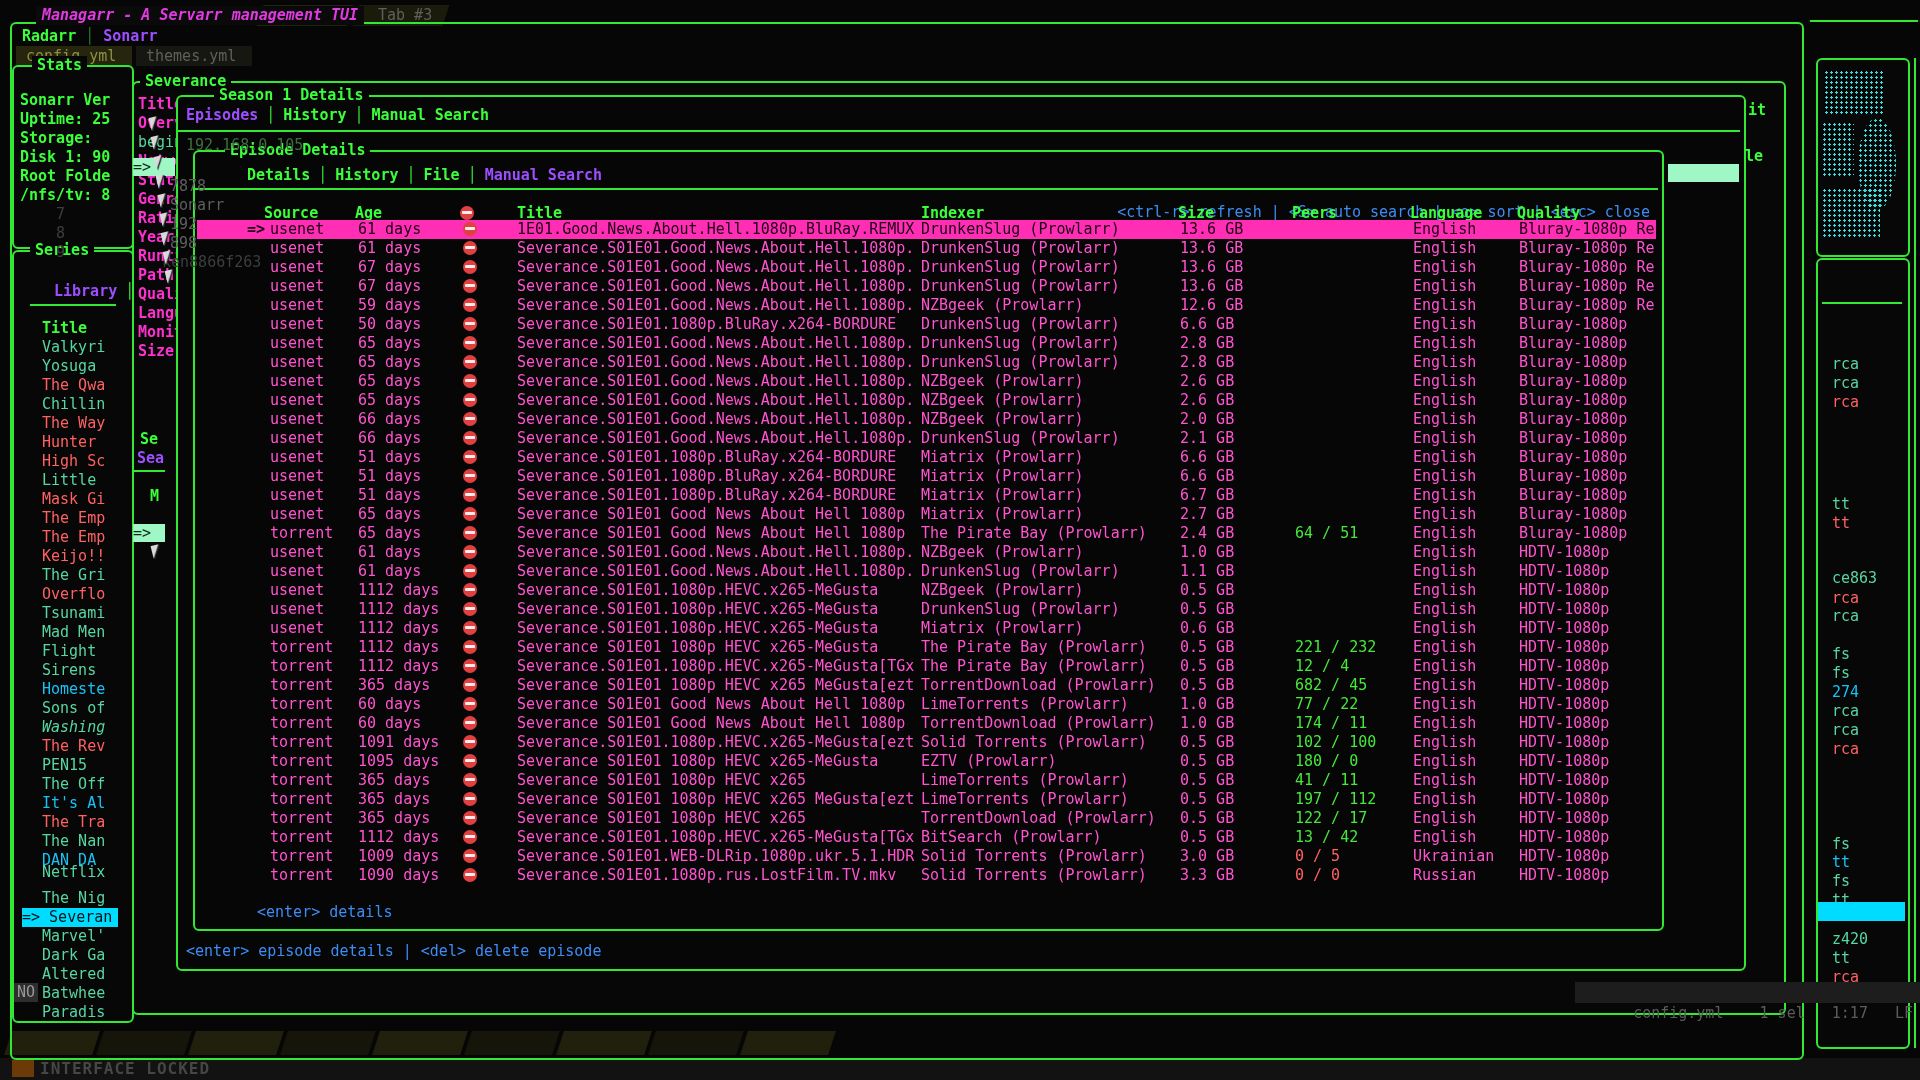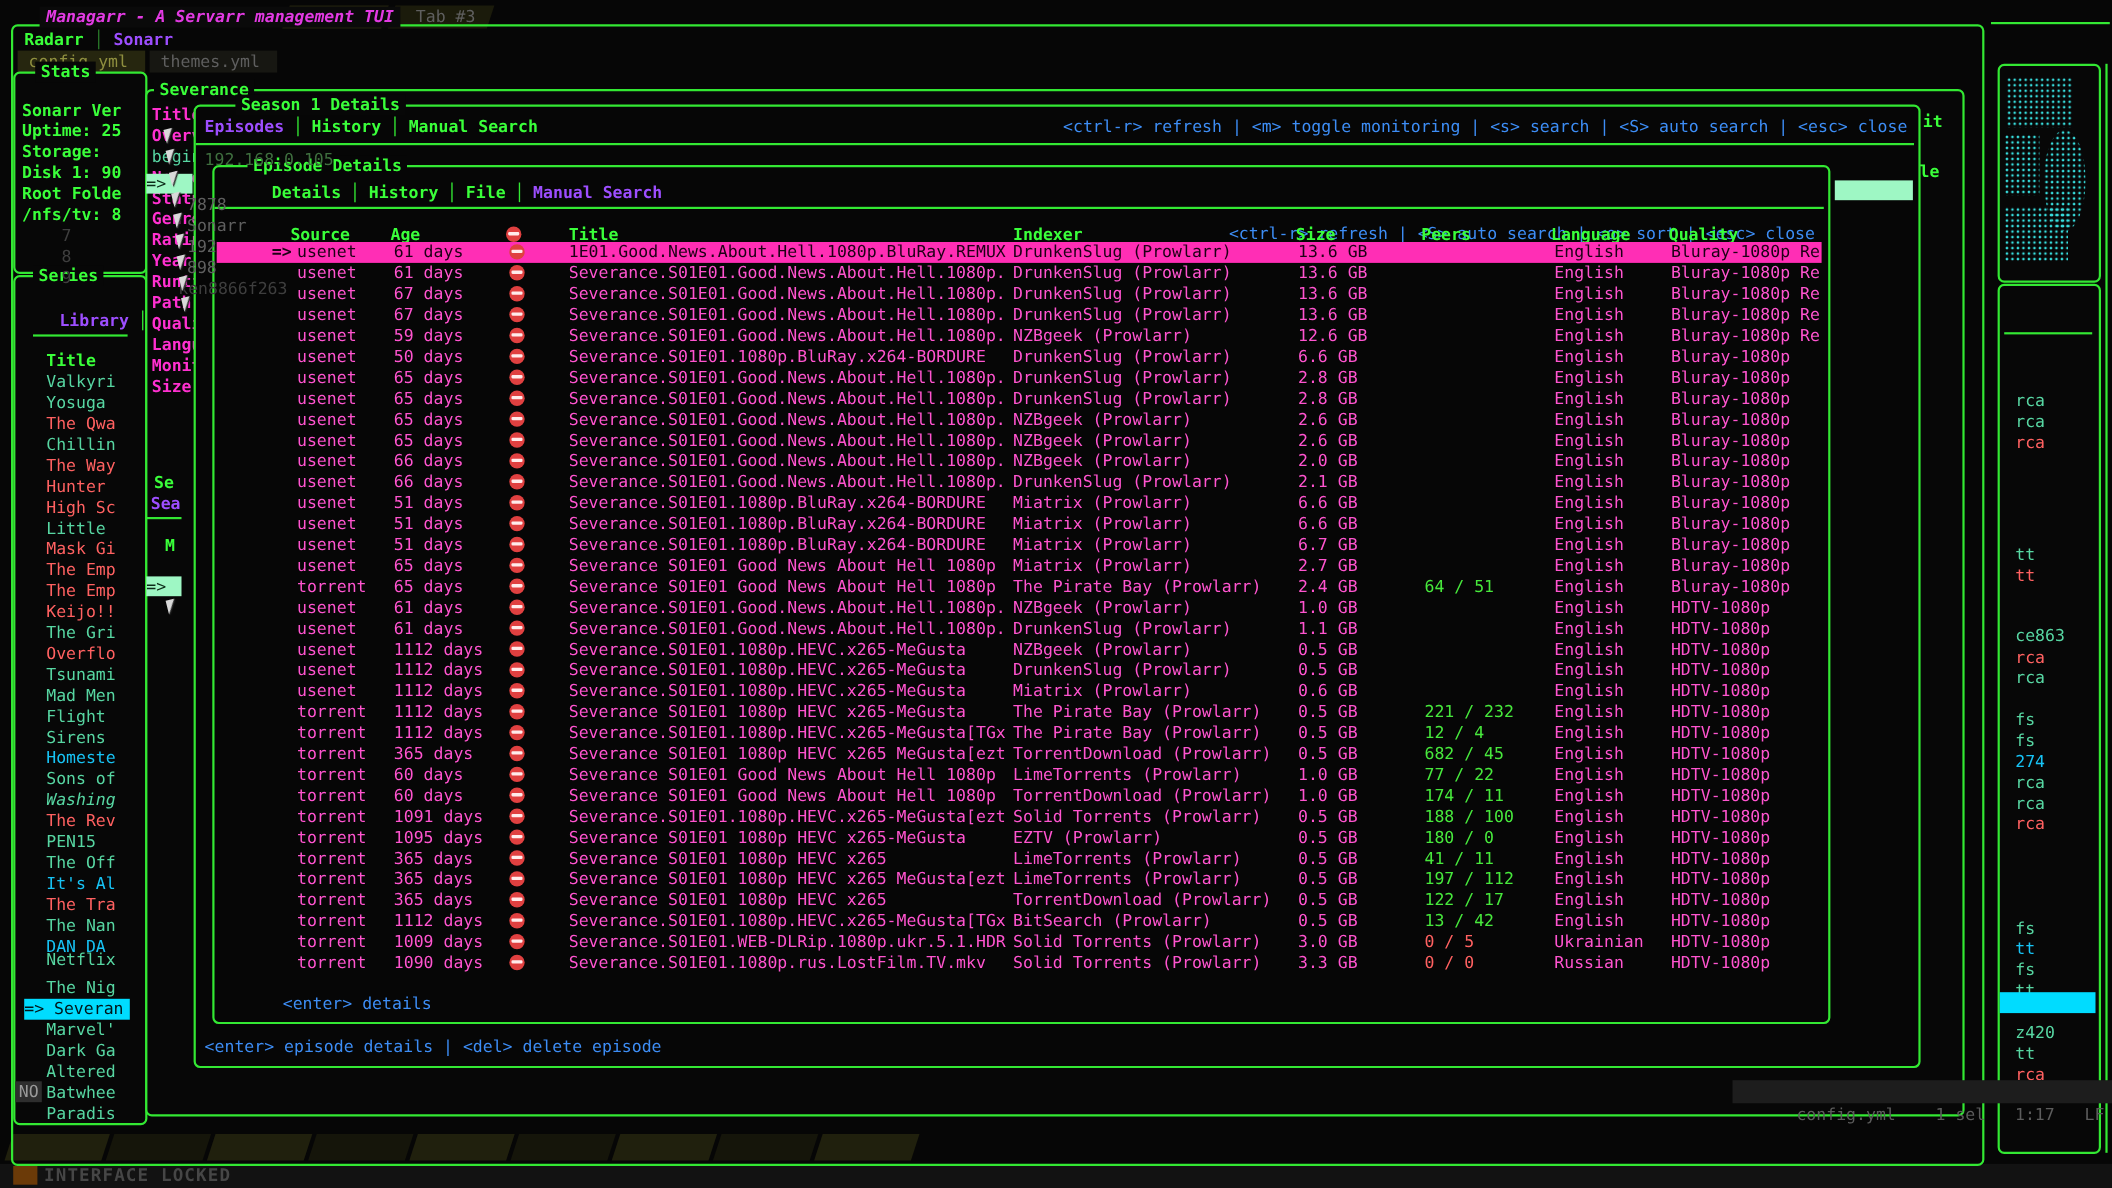--- a/index.html
+++ b/index.html
@@ -197,21 +197,20 @@
   <div class="t pur" style="left:137px;top:449px;z-index:3;">Sea</div>
   <div class="hline" style="left:133px;top:470px;width:32px;z-index:3;"></div>
   <div class="t GRN" style="left:150px;top:487px;z-index:3;">M</div>
   <div class="palebox" style="left:133px;top:524px;width:32px;z-index:3;">=&gt;</div>
   <div class="palebox" style="left:133px;top:158px;width:42px;z-index:3;">=&gt; </div>
   <div class="palebox" style="left:1668px;top:164px;width:71px;z-index:3;"></div>
 
   <div class="panel" style="left:176px;top:95px;width:1566px;height:872px;background:#060606;">
     <span class="ptitle" style="left:36px;">Season 1 Details</span>
     <div class="tabrow" id="season-tabs" style="left:8px;top:9px;"><span class="pur">Episodes</span><span class="tabsep">│</span><span class="GRN">History</span><span class="tabsep">│</span><span class="GRN">Manual Search</span></div>
-    <div class="t blu" style="right:10px;left:auto;top:9px;text-align:right;width:900px;">&lt;ctrl-r&gt; refresh | &lt;m&gt; toggle monitoring | &lt;s&gt; search | &lt;S&gt; auto search | &lt;esc&gt; close</div>
     <div class="hline" style="left:0;top:33px;width:1562px;"></div>
     <div class="t blu" style="left:8px;top:845px;">&lt;enter&gt; episode details | &lt;del&gt; delete episode</div>
   </div>
 
   <div class="panel" style="left:193px;top:150px;width:1467px;height:777px;background:#060606;z-index:4;">
     <span class="ptitle" style="left:30px;background:#060606;">Episode Details</span>
     <div class="tabrow" id="episode-tabs" style="left:52px;top:14px;"><span class="GRN">Details</span><span class="tabsep">│</span><span class="GRN">History</span><span class="tabsep">│</span><span class="GRN">File</span><span class="tabsep">│</span><span class="pur">Manual Search</span></div>
     <div class="t blu" style="right:12px;left:auto;top:14px;text-align:right;width:700px;margin-top:37px;">&lt;ctrl-r&gt; refresh | &lt;S&gt; auto search | &lt;o&gt; sort | &lt;esc&gt; close</div>
     <div class="hline" style="left:0;top:36px;width:1463px;"></div>
     <div id="table-header">
@@ -507,21 +506,21 @@
         <div class="t pk" style="left: 1218px; top: 562px;">English</div>
         <div class="t pk" style="left: 1324px; top: 562px;">HDTV-1080p</div>
         <div class="t pk" style="left: 75px; top: 581px;">torrent</div>
         <div class="t pk" style="left: 163px; top: 581px;">1091 days</div>
         <div class="noent" style="left: 268px; top: 583px;">
           <i></i>
         </div>
         <div class="t pk" style="left: 322px; top: 581px;">Severance.S01E01.1080p.HEVC.x265-MeGusta[ezt</div>
         <div class="t pk" style="left: 726px; top: 581px;">Solid Torrents (Prowlarr)</div>
         <div class="t pk" style="left: 985px; top: 581px;">0.5 GB</div>
-        <div class="t " style="left: 1100px; top: 581px; color: rgb(71, 232, 60);">188 / 100</div>
+        <div class="t " style="left: 1100px; top: 581px; color: rgb(71, 232, 60);">102 / 100</div>
         <div class="t pk" style="left: 1218px; top: 581px;">English</div>
         <div class="t pk" style="left: 1324px; top: 581px;">HDTV-1080p</div>
         <div class="t pk" style="left: 75px; top: 600px;">torrent</div>
         <div class="t pk" style="left: 163px; top: 600px;">1095 days</div>
         <div class="noent" style="left: 268px; top: 602px;">
           <i></i>
         </div>
         <div class="t pk" style="left: 322px; top: 600px;">Severance S01E01 1080p HEVC x265-MeGusta</div>
         <div class="t pk" style="left: 726px; top: 600px;">EZTV (Prowlarr)</div>
         <div class="t pk" style="left: 985px; top: 600px;">0.5 GB</div>

